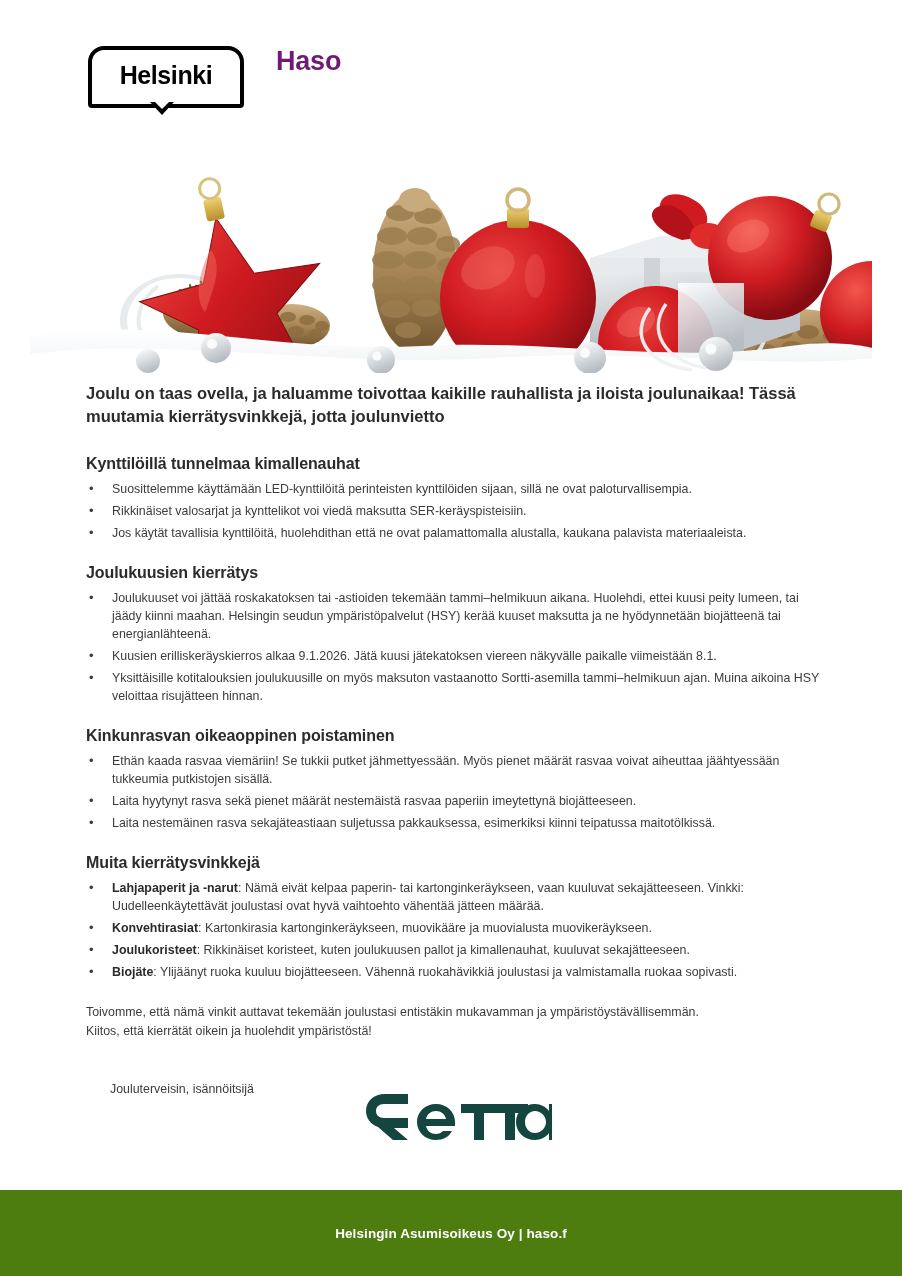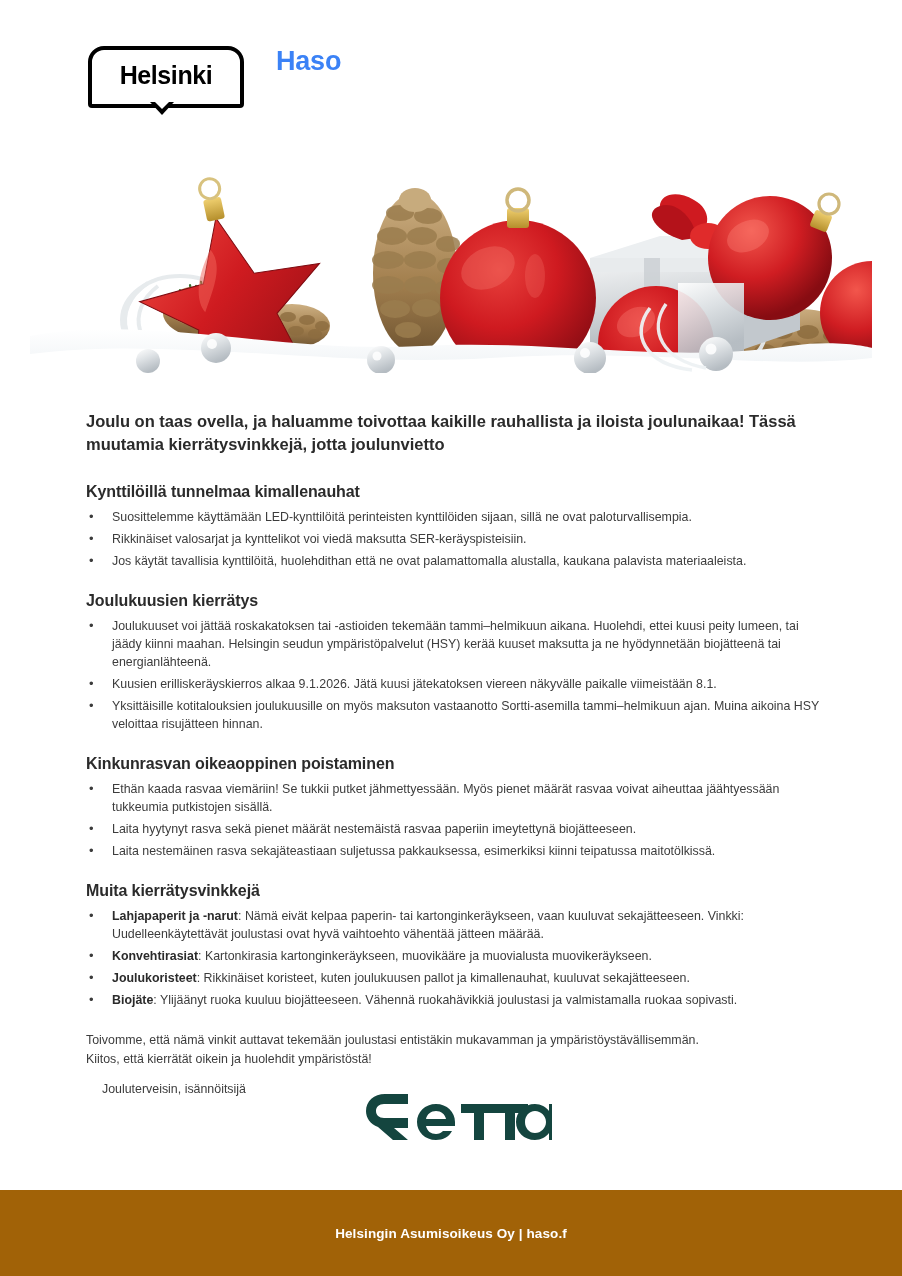--- a/index.html
+++ b/index.html
@@ -28,58 +28,58 @@
   .helsinki-mark .tail {
     position:absolute; left:62px; top:56px; width:0; height:0;
     border-left:12px solid transparent; border-right:12px solid transparent;
     border-top:13px solid #000;
   }
   .helsinki-mark .tail-in {
     position:absolute; left:66px; top:55px; width:0; height:0;
     border-left:8px solid transparent; border-right:8px solid transparent;
     border-top:8px solid #fff;
   }
-  .haso-word { font-size:27px; font-weight:700; color:#3b82f6; letter-spacing:-0.2px; }
+  .haso-word { font-size:27px; font-weight:700; color:#701a75; letter-spacing:-0.2px; }
 
   
   .hero { position:absolute; left:30px; top:108px; width:842px; height:265px; overflow:hidden; background:#fdfdfd; }
   .hero svg { display:block; width:842px; height:265px; }
 
   
   .body-wrap { position:absolute; left:86px; top:382px; width:740px; }
   h1.title {
     font-size:37px; font-weight:700; color:#2b2b2b; letter-spacing:-0.6px;
     line-height:1.08; margin-bottom:22px;
   }
-  .lede { font-size:16.5px; font-weight:700; color:#2b2b2b; line-height:1.42; margin-bottom:26px;margin-top:28px; }
+  .lede { font-size:16.5px; font-weight:700; color:#2b2b2b; line-height:1.42; margin-bottom:26px; }
   h2.sec { font-size:16px; font-weight:700; color:#2b2b2b; margin-bottom:8px; letter-spacing:-0.1px; }
   .sec-block { margin-bottom:21px; }
   ul.tips { list-style:none; }
   ul.tips li {
     position:relative; padding-left:26px; margin-bottom:4px;
     font-size:12.4px; color:#3c3c3c; line-height:1.45;
   }
   ul.tips li::before {
     content:"•"; position:absolute; left:3px; top:-1px;
     font-size:13px; color:#3c3c3c;
   }
   ul.tips li b { font-weight:700; color:#2b2b2b; }
   .closing { font-size:12.4px; color:#3c3c3c; line-height:1.5; margin-top:16px; }
   .closing div { margin-bottom:1px; }
 
   
   .signoff { position:absolute; left:86px; top:1074px; width:740px; height:90px; }
-  .signoff .greet { position:absolute; left:16px; top:8px; font-size:12.4px; color:#3c3c3c; }
+  .signoff .greet { position:absolute; left:24px; top:8px; font-size:12.4px; color:#3c3c3c; }
   .retta { position:absolute; left:280px; top:18px; }
   .retta svg { display:block; }
 
   
   .footer {
     position:absolute; left:0; top:1190px; width:902px; height:86px;
-    background:#a16207; display:flex; align-items:center; justify-content:center;
+    background:#4d7c0f; display:flex; align-items:center; justify-content:center;
   }
   .footer .ftxt { font-size:13.5px; font-weight:700; color:#fff; letter-spacing:0.1px; }
 </style>
 </head>
 <body>
 
 <div class="page">
 
   <div class="logo-row">
     <div class="helsinki-mark">

